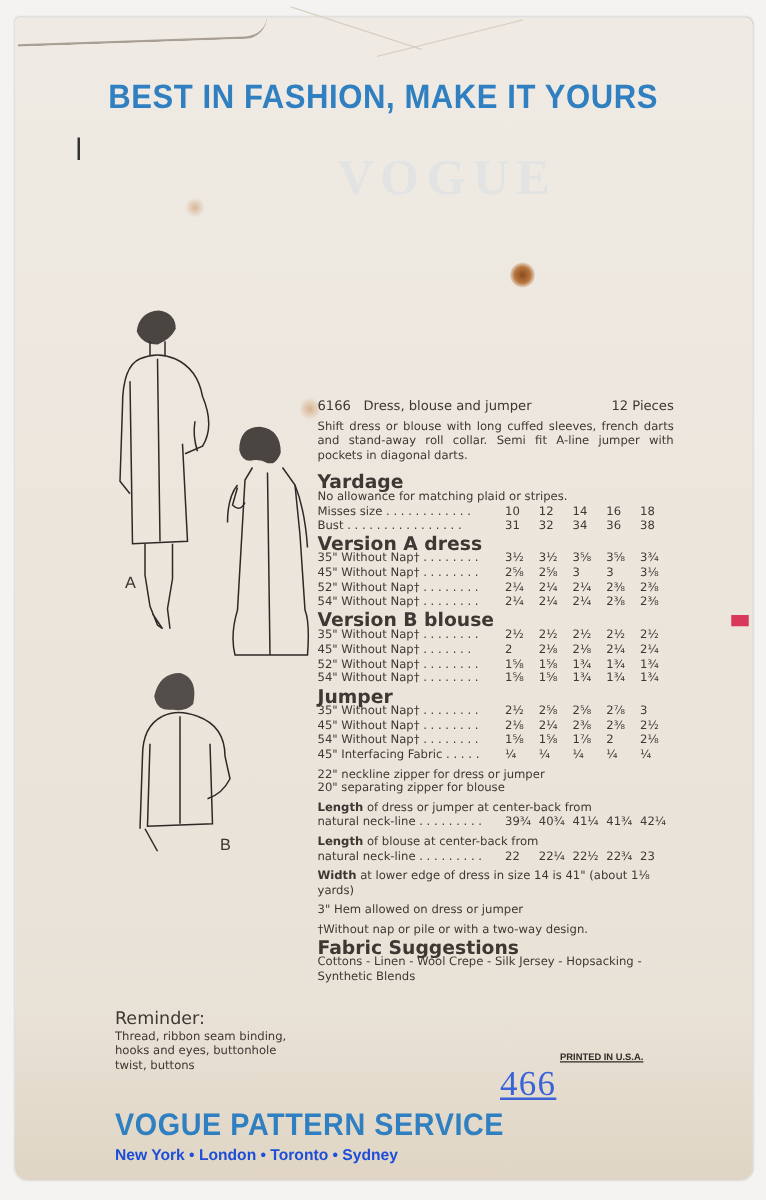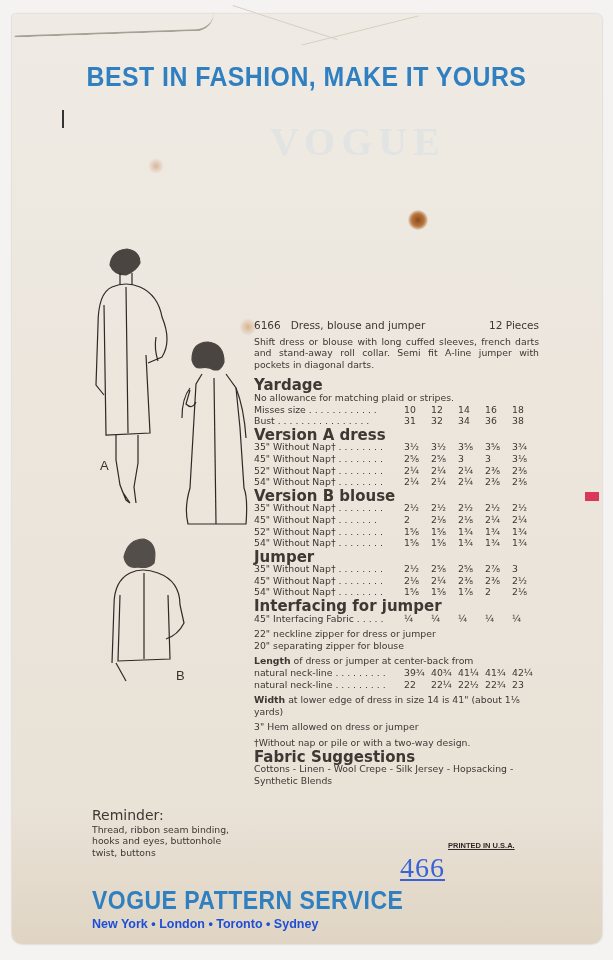--- a/index.html
+++ b/index.html
@@ -186,21 +186,20 @@
     </div>
   <div class="row">
       <span class="lbl">54" Without Nap† . . . . . . . .</span>
       <span class="v">1⅝</span>
       <span class="v">1⅝</span>
       <span class="v">1⅞</span>
       <span class="v">2</span>
       <span class="v">2⅛</span>
     </div>
 
-  <div class="sec">Interfacing for jumper</div>
   <div class="row">
       <span class="lbl">45" Interfacing Fabric . . . . .</span>
       <span class="v">¼</span>
       <span class="v">¼</span>
       <span class="v">¼</span>
       <span class="v">¼</span>
       <span class="v">¼</span>
     </div>
 
   <div class="para">22" neckline zipper for dress or jumper</div>
@@ -209,20 +208,21 @@
   <div class="para"><b>Length</b><span> of dress or jumper at center-back from</span></div>
   <div class="row">
       <span class="lbl">natural neck-line . . . . . . . . .</span>
       <span class="v">39¾</span>
       <span class="v">40¾</span>
       <span class="v">41¼</span>
       <span class="v">41¾</span>
       <span class="v">42¼</span>
     </div>
 
+  <div class="para"><b>Length</b><span> of blouse at center-back from</span></div>
   <div class="row">
       <span class="lbl">natural neck-line . . . . . . . . .</span>
       <span class="v">22</span>
       <span class="v">22¼</span>
       <span class="v">22½</span>
       <span class="v">22¾</span>
       <span class="v">23</span>
     </div>
 
   <div class="para"><b>Width</b><span> at lower edge of dress in size 14 is 41" (about 1⅛ yards)</span></div>

